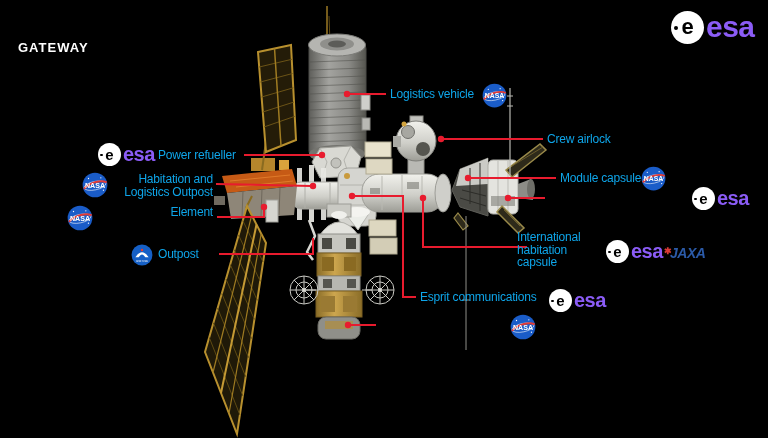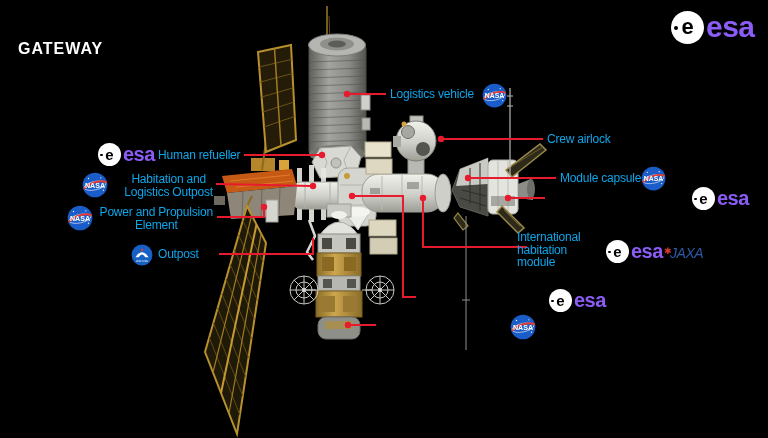--- a/index.html
+++ b/index.html
@@ -3,37 +3,37 @@
 <meta charset="utf-8">
 <style>
   html,body{margin:0;padding:0;background:#000;}
   #canvas{position:relative;width:768px;height:438px;background:#000;overflow:hidden;
           font-family:"Liberation Sans",sans-serif;}
   svg{display:block;}
   .abs{position:absolute;}
   
   .label{position:absolute;color:#0ea5e9;font-weight:normal;font-size:12px;
          letter-spacing:-0.2px;white-space:nowrap;line-height:12.5px;}
-  .label.right{text-align:center;}
-  .title{position:absolute;color:#fff;font-weight:bold;font-size:16px;
+  .label.right{text-align:right;}
+  .title{position:absolute;color:#fff;font-weight:bold;font-size:13px;
          letter-spacing:1px;}
   
   .esa-logo{position:absolute;display:flex;align-items:center;gap:2px;}
   .esa-disc{position:relative;border-radius:50%;background:#fff;color:#000;
             display:flex;align-items:center;justify-content:center;font-weight:bold;}
   .esa-disc .dot{position:absolute;left:9%;top:46%;width:12%;height:12%;
                  border-radius:50%;background:#000;}
   .esa-word{color:#8b5cf6;font-weight:bold;letter-spacing:-0.5px;}
   .esa-sm .esa-disc{width:23px;height:23px;font-size:15px;}
   .esa-sm .esa-word{font-size:20px;}
   .esa-lg .esa-disc{width:33px;height:33px;font-size:22px;}
   .esa-lg .esa-word{font-size:30px;}
   .nasa-logo{position:absolute;}
   .csa-logo{position:absolute;}
-  .jaxa{position:absolute;color:#2b5aa8;font-style:italic;font-weight:normal;
+  .jaxa{position:absolute;color:#2b5aa8;font-style:italic;font-weight:bold;
         font-size:14px;letter-spacing:-0.5px;}
   .jaxa .star{color:#d93a36;font-style:normal;font-size:9px;position:relative;top:-4px;left:1px;}
 </style>
 </head>
 <body>
 
 <div id="canvas">
 
   <svg class="abs" style="left:0;top:0" width="768" height="438" viewBox="0 0 768 438">
     <defs>
@@ -296,21 +296,21 @@
     <span class="esa-word">esa</span>
   </div>
 
   <div class="esa-logo esa-sm" style="left:98px;top:143px">
     <span class="esa-disc">
         <span class="dot"></span>
         <span>e</span>
       </span>
     <span class="esa-word">esa</span>
   </div>
-  <div class="label" style="left:158px;top:149px">Human refueller</div>
+  <div class="label" style="left:158px;top:149px">Power refueller</div>
 
   <svg class="nasa-logo" style="left:82px;top:172px" width="26" height="26" viewBox="0 0 40 40">
     <circle cx="20" cy="20" r="19" fill="#1a5cc8"></circle>
     <ellipse cx="20" cy="21" rx="17" ry="6.5" fill="none" stroke="#fff" stroke-width="1" transform="rotate(-12 20 21)" opacity="0.85"></ellipse>
     <path d="M3 26 C13 15 30 12 38 16" fill="none" stroke="#e23b36" stroke-width="3"></path>
     <text x="20" y="24" text-anchor="middle" font-size="11" font-weight="bold" fill="#fff" font-family="Liberation Sans">NASA</text>
     <circle cx="10" cy="10" r="1" fill="#fff"></circle>
       <circle cx="29" cy="9" r="1" fill="#fff"></circle>
       <circle cx="33" cy="28" r="1" fill="#fff"></circle>
   </svg>
@@ -322,21 +322,20 @@
   <svg class="nasa-logo" style="left:67px;top:205px" width="26" height="26" viewBox="0 0 40 40">
     <circle cx="20" cy="20" r="19" fill="#1a5cc8"></circle>
     <ellipse cx="20" cy="21" rx="17" ry="6.5" fill="none" stroke="#fff" stroke-width="1" transform="rotate(-12 20 21)" opacity="0.85"></ellipse>
     <path d="M3 26 C13 15 30 12 38 16" fill="none" stroke="#e23b36" stroke-width="3"></path>
     <text x="20" y="24" text-anchor="middle" font-size="11" font-weight="bold" fill="#fff" font-family="Liberation Sans">NASA</text>
     <circle cx="10" cy="10" r="1" fill="#fff"></circle>
       <circle cx="29" cy="9" r="1" fill="#fff"></circle>
       <circle cx="33" cy="28" r="1" fill="#fff"></circle>
   </svg>
   <div class="label right" style="right:555px;top:206px">
-    <div>Power and Propulsion</div>
     <div>Element</div>
   </div>
 
   <svg class="csa-logo" style="left:131px;top:244px" width="22" height="22" viewBox="0 0 40 40">
     <circle cx="20" cy="20" r="19" fill="#1660c6"></circle>
     <path d="M8 24 Q20 6 32 24 L26 24 Q20 14 14 24 Z" fill="#fff"></path>
     <circle cx="20" cy="11" r="2.2" fill="#e23b36"></circle>
     <text x="20" y="32" text-anchor="middle" font-size="6" fill="#fff" font-family="Liberation Sans">asc·csa</text>
   </svg>
   <div class="label" style="left:158px;top:248px">Outpost</div>
@@ -369,33 +368,34 @@
     <span class="esa-disc">
         <span class="dot"></span>
         <span>e</span>
       </span>
     <span class="esa-word">esa</span>
   </div>
 
   <div class="label" style="left:517px;top:231px">
     <div>International</div>
     <div>habitation</div>
-    <div>module</div>
+    <div>capsule</div>
   </div>
   <div class="esa-logo esa-sm" style="left:606px;top:240px">
     <span class="esa-disc">
         <span class="dot"></span>
         <span>e</span>
       </span>
     <span class="esa-word">esa</span>
   </div>
   <div class="jaxa" style="left:663px;top:245px">
     <span class="star">✱</span><span>JAXA</span>
   </div>
 
+  <div class="label" style="left:420px;top:291px">Esprit communications</div>
   <div class="esa-logo esa-sm" style="left:549px;top:289px">
     <span class="esa-disc">
         <span class="dot"></span>
         <span>e</span>
       </span>
     <span class="esa-word">esa</span>
   </div>
 
   <svg class="nasa-logo" style="left:510px;top:314px" width="26" height="26" viewBox="0 0 40 40">
     <circle cx="20" cy="20" r="19" fill="#1a5cc8"></circle>

